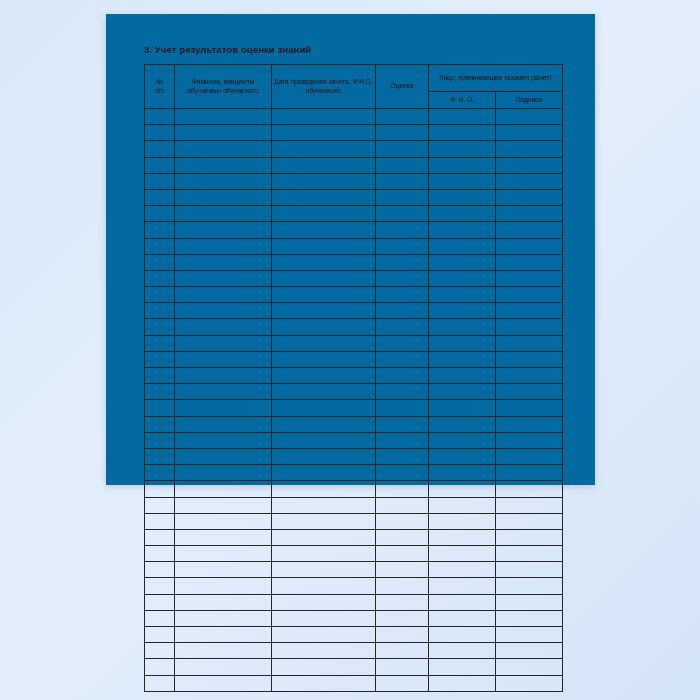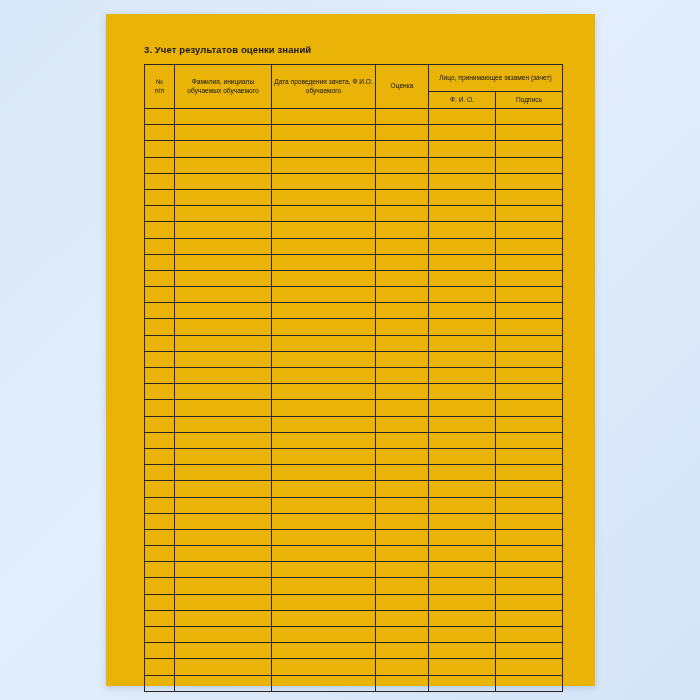--- a/index.html
+++ b/index.html
@@ -20,22 +20,22 @@
     width: 700px;
     height: 700px;
     background: linear-gradient(135deg, #d9e8f8 0%, #e2eefb 45%, #d4e4f7 100%);
   }
 
   .sheet {
     position: absolute;
     left: 106px;
     top: 14px;
     width: 489px;
-    height: 672px;
-    background: #eab308;
+    height: 471px;
+    background: #0369a1;
     box-shadow: 0 2px 6px rgba(60, 90, 130, 0.22);
   }
 
   .sheet-inner {
     position: absolute;
     left: 38px;
     top: 30px;
     width: 418px;
   }
 

